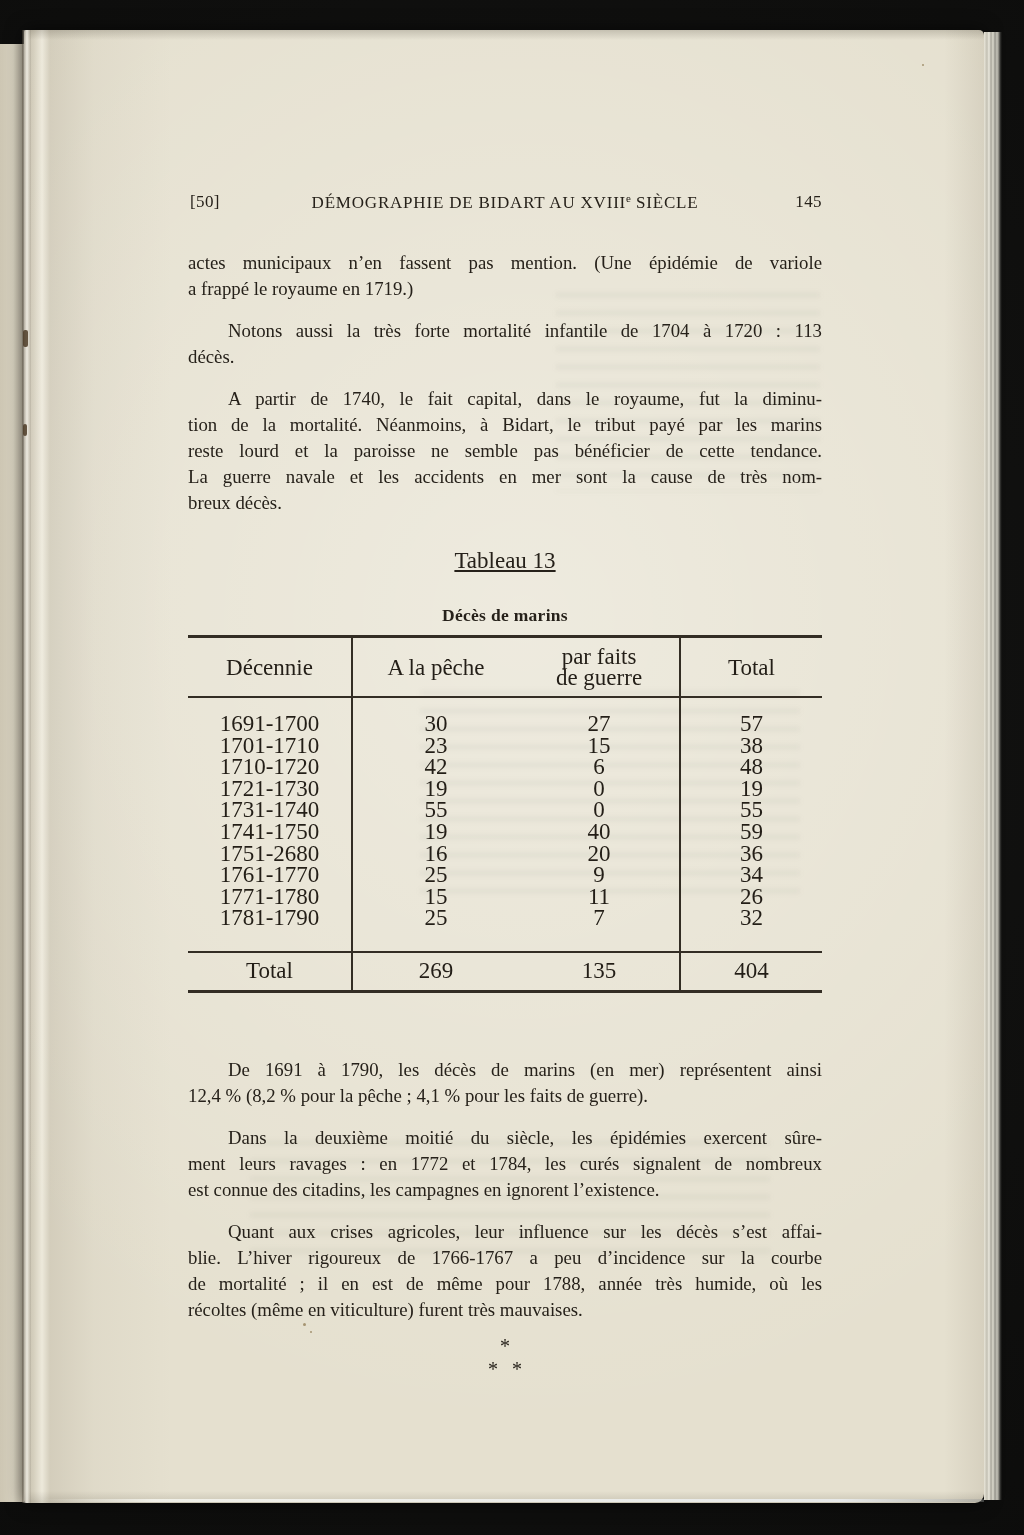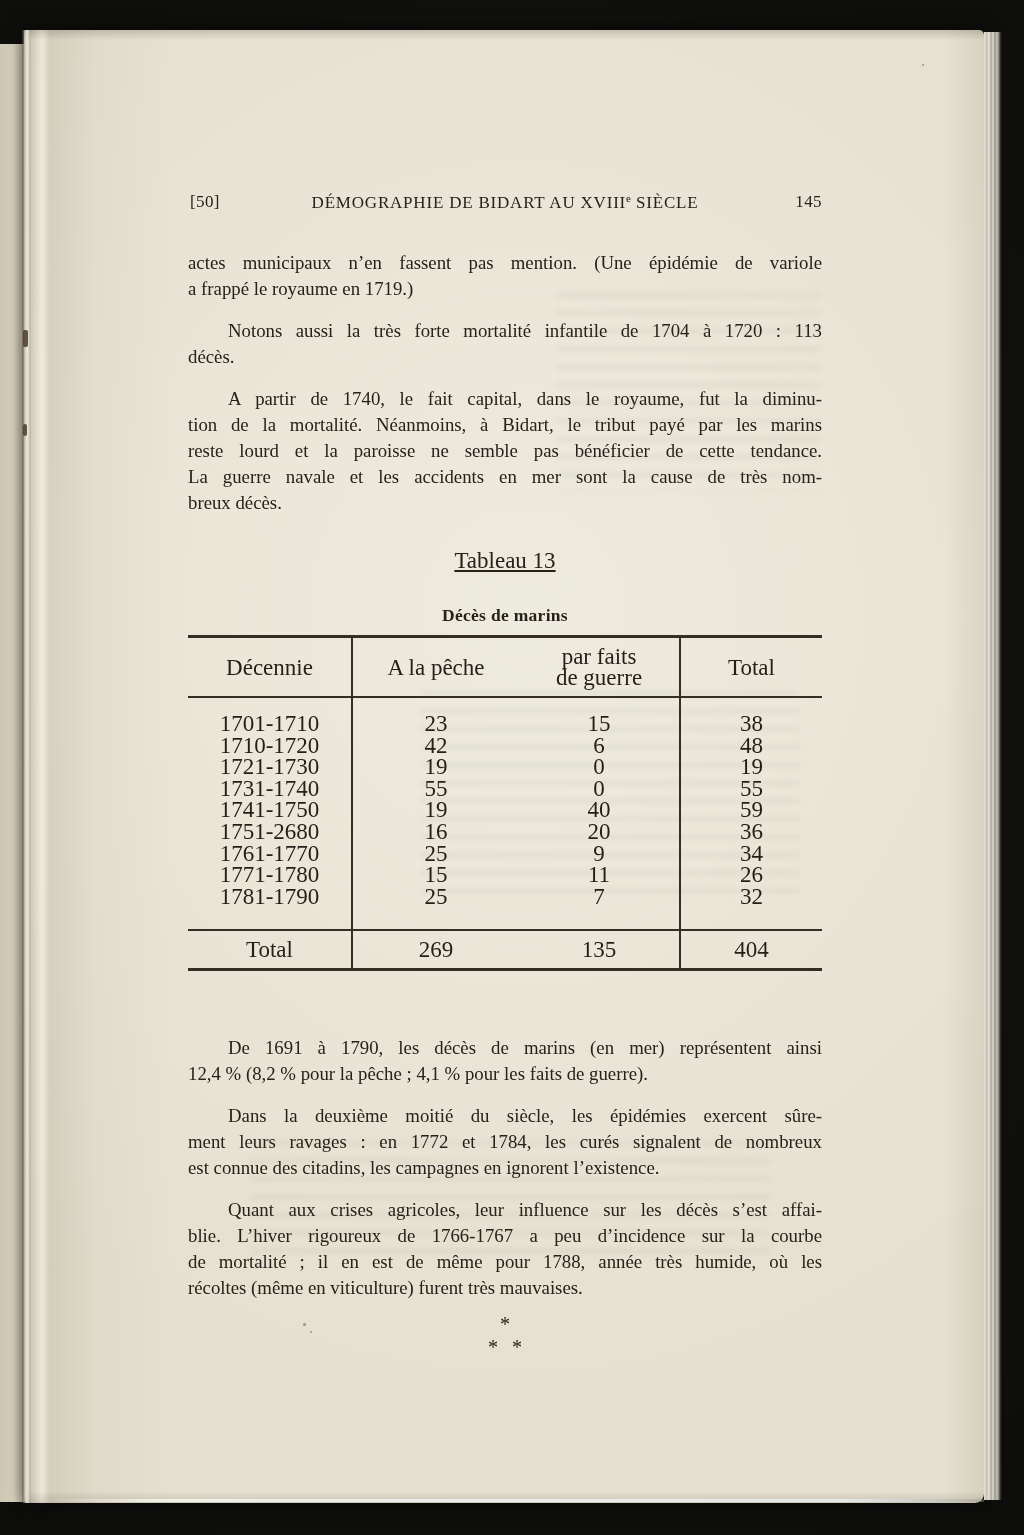--- a/index.html
+++ b/index.html
@@ -159,20 +159,26 @@
               <td>A la pêche</td>
               <td class="v-r">
                 <div>par faits</div>
                 <div>de guerre</div>
               </td>
               <td>Total</td>
             </tr>
           </thead>
           <tbody>
               <tr>
+                <td class="v-r">1691-1700</td>
+                <td>30</td>
+                <td class="v-r">27</td>
+                <td>57</td>
+              </tr>
+              <tr>
                 <td class="v-r">1701-1710</td>
                 <td>23</td>
                 <td class="v-r">15</td>
                 <td>38</td>
               </tr>
               <tr>
                 <td class="v-r">1710-1720</td>
                 <td>42</td>
                 <td class="v-r">6</td>
                 <td>48</td>

